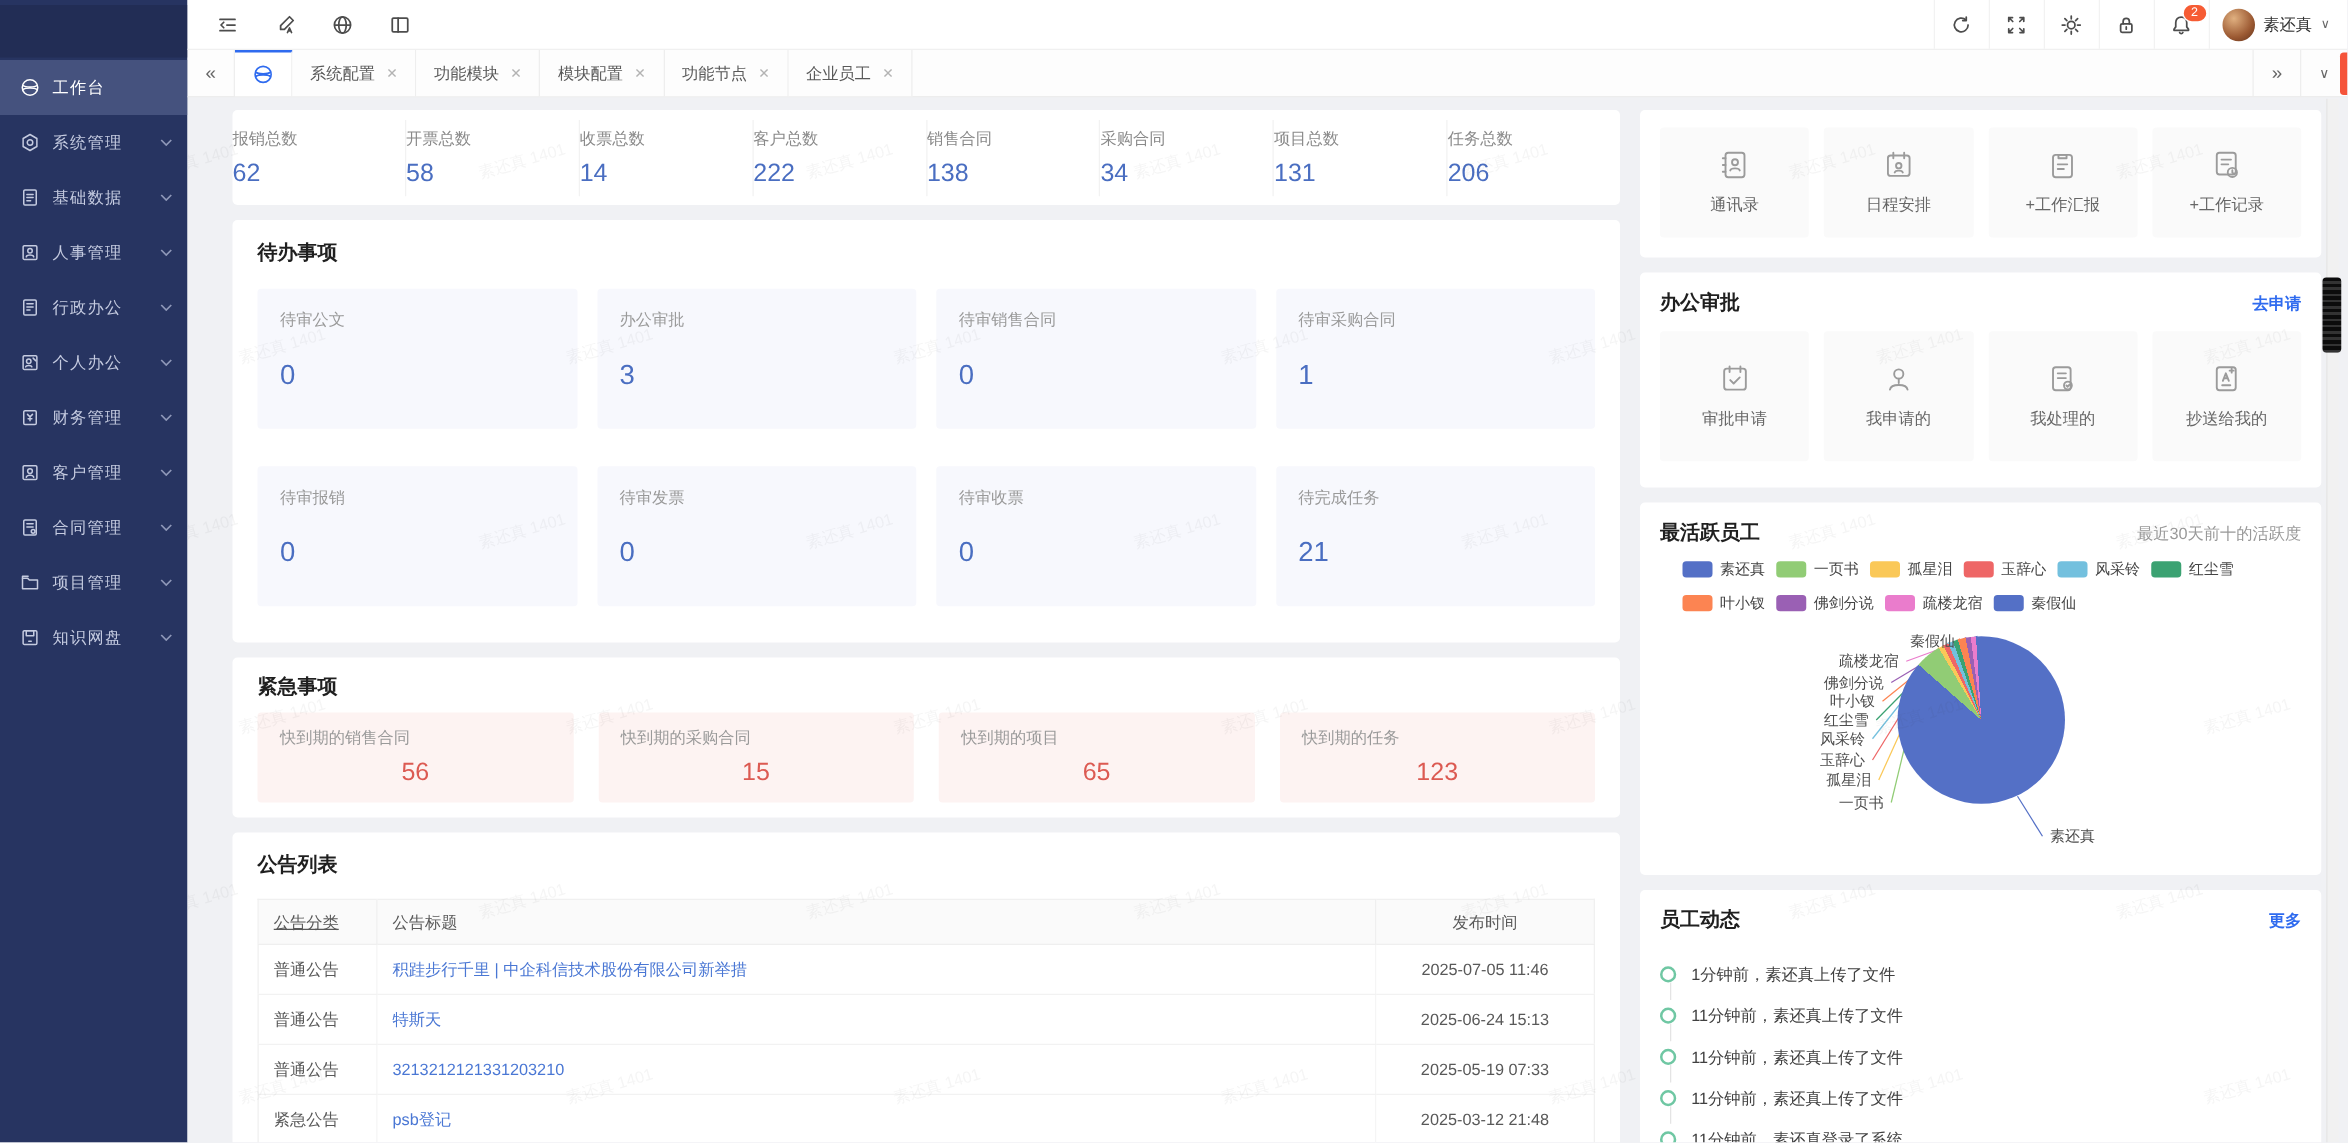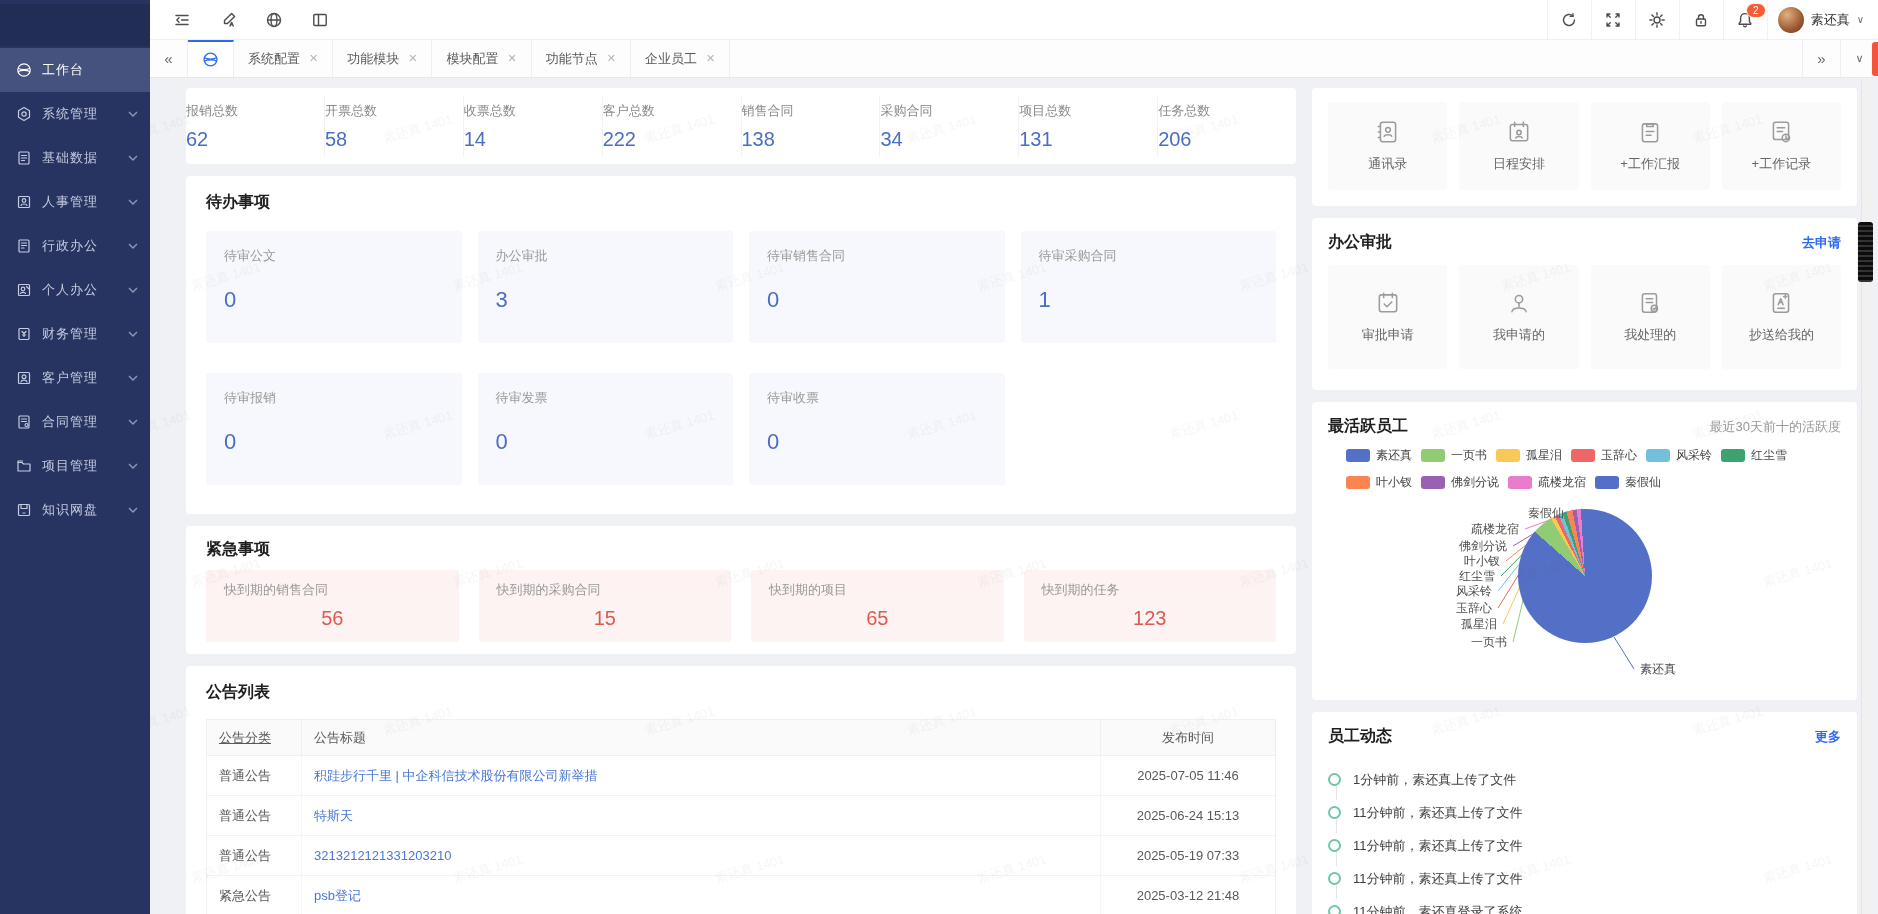--- a/index.html
+++ b/index.html
@@ -408,20 +408,24 @@
                 <div class="todo-label">待审报销</div>
                 <div class="todo-value">0</div>
               </div>
             <div class="todo-cell">
                 <div class="todo-label">待审发票</div>
                 <div class="todo-value">0</div>
               </div>
             <div class="todo-cell">
                 <div class="todo-label">待审收票</div>
                 <div class="todo-value">0</div>
+              </div>
+            <div class="todo-cell">
+                <div class="todo-label">待完成任务</div>
+                <div class="todo-value">21</div>
               </div>
           </div>
         </div>
 
         <div class="card urgent-card">
           <div class="sec-title">紧急事项</div>
           <div class="urgent-grid">
             <div class="urgent-cell">
                 <div class="urgent-label">快到期的销售合同</div>
                 <div class="urgent-value">56</div>

